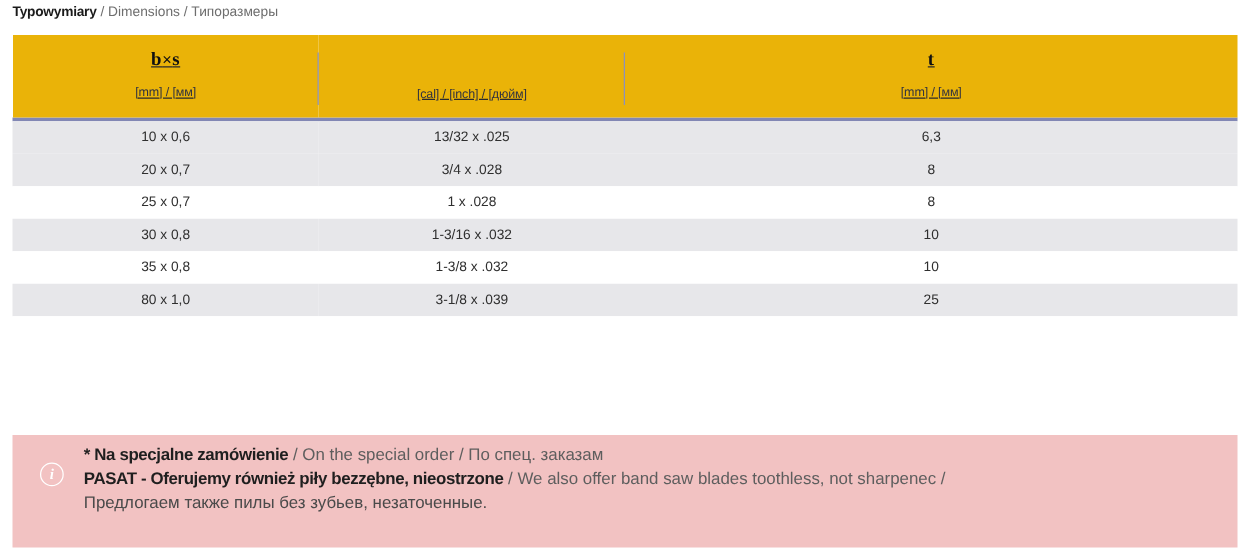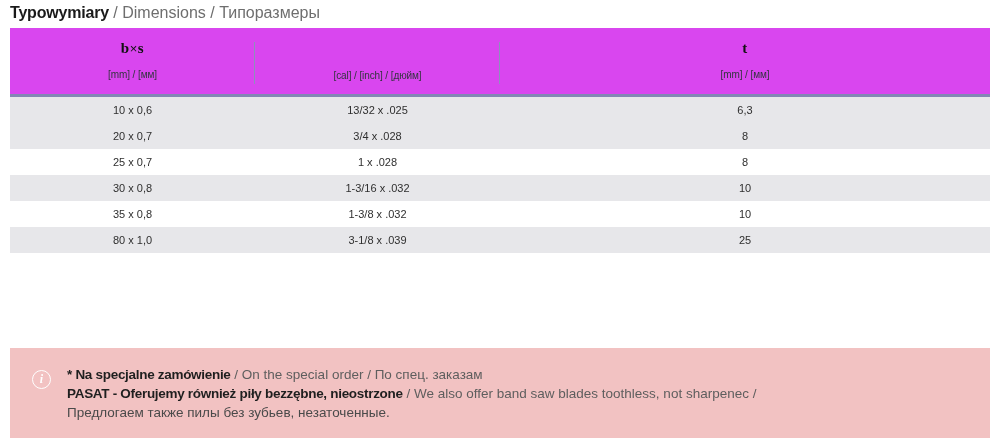--- a/index.html
+++ b/index.html
@@ -18,21 +18,21 @@
     position: relative;
     width: 1000px;
     height: 447px;
   }
 
   
   .title-bar {
     position: absolute;
     left: 10px;
     top: 4px;
-    font-size: 16px;
+    font-size: 11px;
     white-space: nowrap;
   }
   .title-main {
     font-weight: bold;
     color: #1a1a1a;
     letter-spacing: -0.2px;
   }
   .title-sub {
     font-weight: normal;
     color: #6e6e6e;
@@ -48,25 +48,26 @@
   table.dims {
     border-collapse: collapse;
     width: 980px;
     table-layout: fixed;
   }
   table.dims col.c1 { width: 245px; }
   table.dims col.c2 { width: 245px; }
   table.dims col.c3 { width: 490px; }
 
   .head-row td {
-    background: #d946ef;
+    background: #eab308;
     padding: 0;
     height: 66px;
     vertical-align: top;
     position: relative;
+    text-decoration: underline;
   }
   .head-row td.with-sep:after {
     content: "";
     position: absolute;
     right: 0;
     top: 14px;
     bottom: 10px;
     width: 1px;
     background: #8d91bb;
   }
@@ -146,21 +147,21 @@
     font-family: "Liberation Serif", serif;
     font-size: 12px;
     font-style: italic;
     line-height: 16px;
     text-align: center;
     font-weight: bold;
   }
   .note-body {
     position: absolute;
     left: 57px;
-    top: 17px;
+    top: 6px;
     right: 14px;
   }
   .note-line {
     font-size: 13.5px;
     line-height: 19px;
     color: #3a3a3a;
     white-space: nowrap;
   }
   .note-line .b {
     font-weight: bold;

